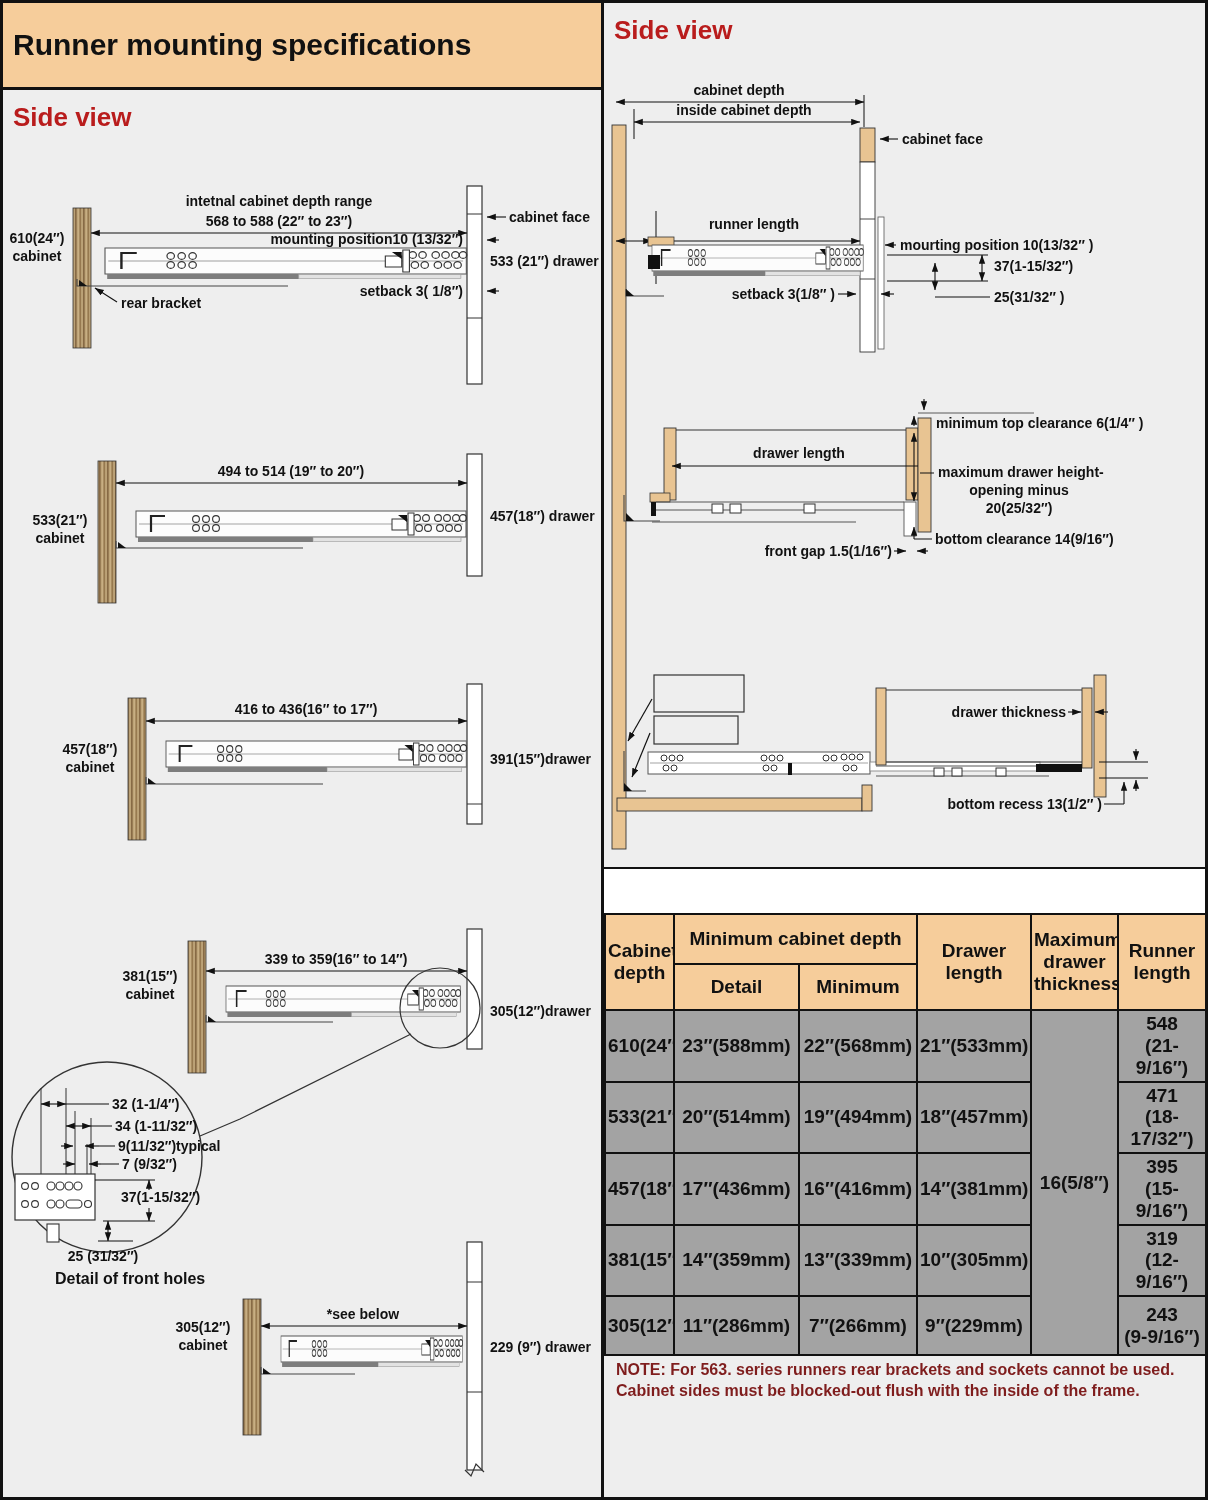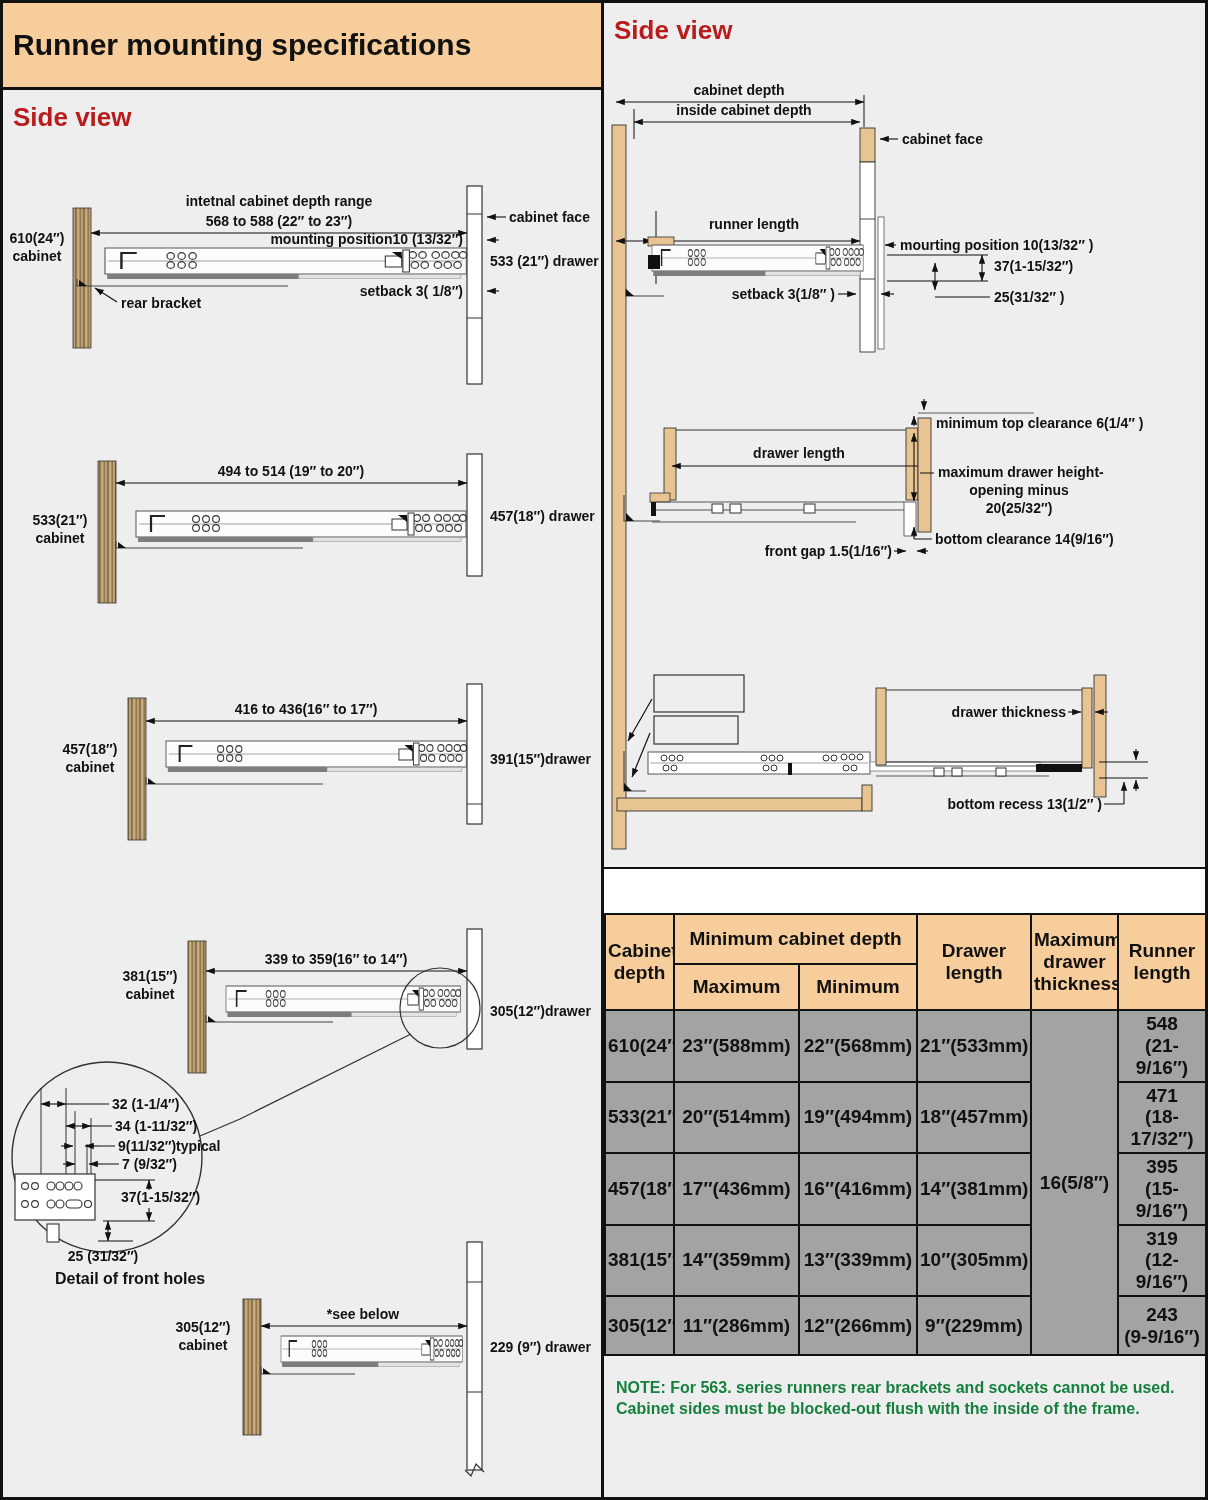--- a/index.html
+++ b/index.html
@@ -14,21 +14,21 @@
   svg{display:block;}
   svg text{font-family:"Liberation Sans",sans-serif;font-weight:bold;fill:#111;font-size:14px;}
   svg text.cap{font-size:16px;}
   .white-band{height:44px;flex:0 0 44px;background:#ffffff;border-top:2px solid #111;}
   table.spec{border-collapse:collapse;table-layout:fixed;width:601px;}
   table.spec th,table.spec td{border:2px solid #111;text-align:center;vertical-align:middle;
       font-weight:bold;color:#111;padding:2px;overflow:hidden;}
   table.spec th{background:#f6cd9b;font-size:19px;}
   table.spec td{background:#a3a3a3;font-size:19px;}
   td.runner-cell{font-size:17px;white-space:pre-line;line-height:1.15;}
-  .note{flex:1;padding:22px 12px;font-size:16px;font-weight:bold;color:#15803d;line-height:1.3;background:#eeeeee;}
+  .note{flex:1;padding:4px 12px;font-size:16px;font-weight:bold;color:#7f1d1d;line-height:1.3;background:#eeeeee;}
 </style>
 </head>
 <body>
 
 <div class="page">
 
   <div class="col col-left">
     <div class="col-header">Runner mounting specifications</div>
     <div class="side-view">Side view</div>
 
@@ -366,21 +366,21 @@
       </colgroup>
       <tbody>
           <tr style="height:50px">
         <th rowspan="2">Cabinet depth</th>
         <th colspan="2">Minimum cabinet depth</th>
         <th rowspan="2">Drawer length</th>
         <th rowspan="2">Maximum drawer thickness</th>
         <th rowspan="2">Runner length</th>
       </tr>
       <tr style="height:46px">
-        <th>Maximum</th>
+        <th>Detail</th>
         <th>Minimum</th>
       </tr>
       <tr style="height:59px">
         <td>610(24″)</td>
         <td>23″(588mm)</td>
         <td>22″(568mm)</td>
         <td>21″(533mm)</td>
         <td rowspan="5">16(5/8″)</td>
         <td class="runner-cell">548
 (21-9/16″)</td>
@@ -405,21 +405,21 @@
         <td>381(15″)</td>
         <td>14″(359mm)</td>
         <td>13″(339mm)</td>
         <td>10″(305mm)</td>
         <td class="runner-cell">319
 (12-9/16″)</td>
       </tr>
       <tr style="height:59px">
         <td>305(12″)</td>
         <td>11″(286mm)</td>
-        <td>12″(266mm)</td>
+        <td>7″(266mm)</td>
         <td>9″(229mm)</td>
         <td class="runner-cell">243
 (9-9/16″)</td>
       </tr>
     </tbody>
       </table>
 
     <div class="note">NOTE: For 563. series runners rear brackets and sockets cannot be used. Cabinet sides must be blocked-out flush with the inside of the frame.</div>
   </div>
 </div>

